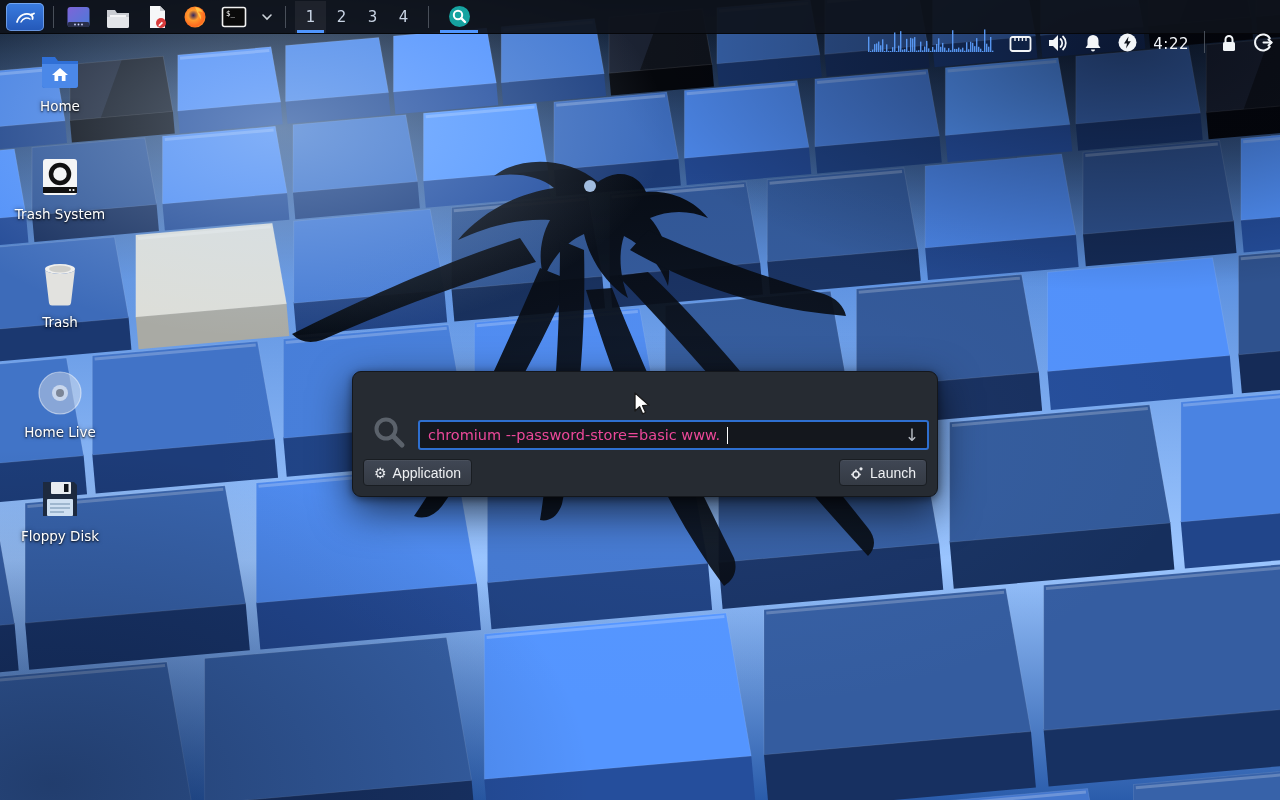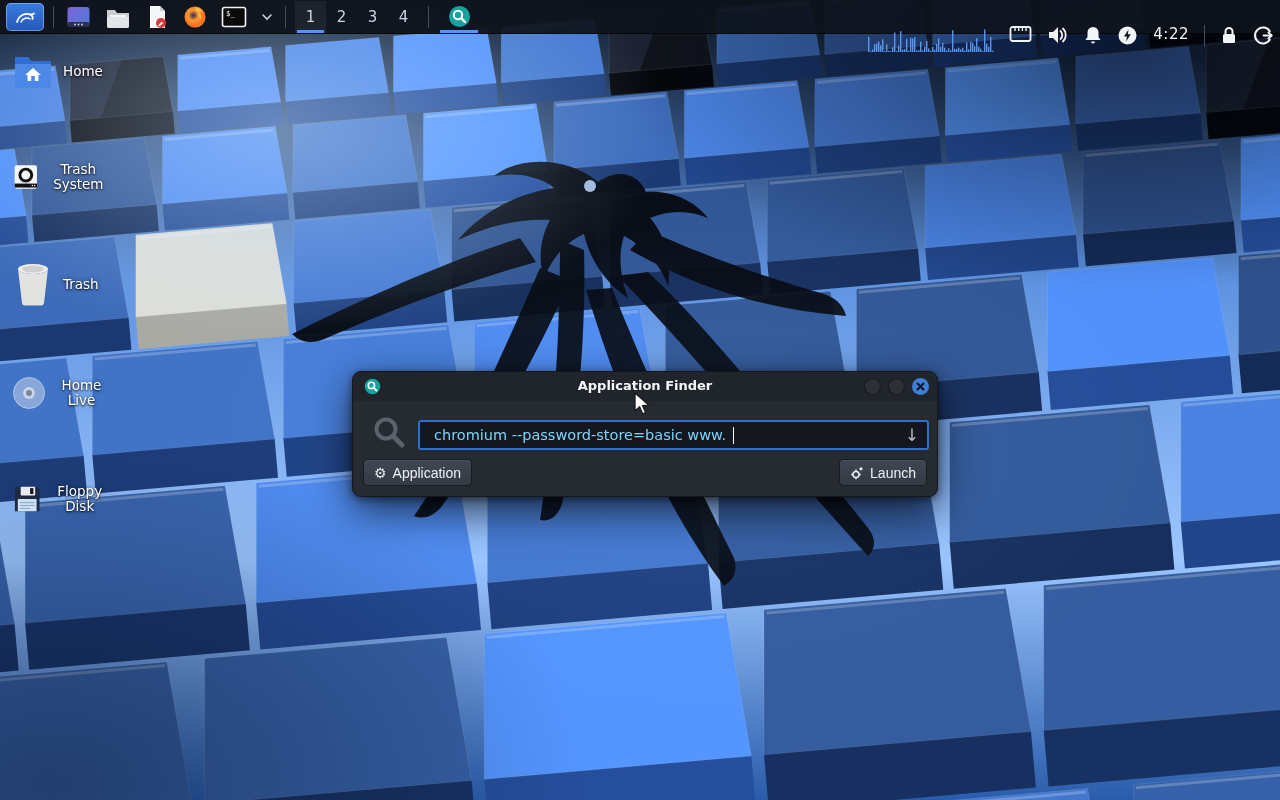--- a/index.html
+++ b/index.html
@@ -35,26 +35,26 @@
     box-shadow:inset 0 0 0 1px rgba(160,200,255,.55);}
   .launchers{display:flex;align-items:center;gap:8px;}
   .ws{display:flex;align-items:center;}
   .ws-cell{width:31px;height:32px;display:flex;align-items:center;justify-content:center;
     color:#c9d4e4;font-size:15px;position:relative;}
   .ws-cell.active{background:rgba(255,255,255,.06);}
   .ws-cell.active::after,#finder-btn.active::after{
     content:"";position:absolute;left:2px;right:2px;bottom:0;height:3px;
     background:var(--underline,#4f96ff);}
   #finder-btn{width:36px;height:32px;}
-  .p-right{margin-left:auto;display:flex;align-items:flex-start;gap:15px;margin-top:45px;}
+  .p-right{margin-left:auto;display:flex;align-items:flex-end;gap:15px;margin-top:45px;}
   #clock{color:#f2f5f9;font-size:15px;letter-spacing:.5px;}
   #activity-graph{display:block;}
   
   .desk-icons{position:absolute;left:12px;top:50px;z-index:5;width:96px;}
-  .desk-item{position:absolute;left:0;width:96px;display:flex;
+  .desk-item{position:absolute;left:0;width:96px;display:flex;flex-direction:column;
     align-items:center;gap:9px;cursor:default;}
   .desk-item .lbl{color:#fff;font-size:13.5px;text-align:center;line-height:1.1;
     text-shadow:0 1px 2px rgba(0,0,0,.85),0 0 4px rgba(0,0,0,.5);}
   
   #dialog{
     position:absolute;left:352px;top:371px;width:586px;height:126px;z-index:20;
     background:var(--dialog-bg,#262b32);border-radius:9px;
     box-shadow:0 14px 40px rgba(0,0,0,.65),0 2px 8px rgba(0,0,0,.5);
     border:1px solid #14171c;box-sizing:border-box;
   }
@@ -66,21 +66,21 @@
   .winbtns{position:absolute;right:8px;top:6px;display:flex;gap:7px;}
   .winbtn{width:17px;height:17px;border-radius:50%;background:#2b3038;
     box-shadow:inset 0 0 0 1px #171b20;display:flex;align-items:center;justify-content:center;}
   .winbtn.close{background:var(--close,#3d7fd9);box-shadow:none;}
   #big-mag{position:absolute;left:19px;top:43px;}
   #entry{
     position:absolute;left:65px;top:48px;width:511px;height:30px;box-sizing:border-box;
     background:var(--input-bg,#14171d);border:2px solid var(--input-border,#2e6fd0);
     border-radius:3px;display:flex;align-items:center;padding:0 8px;gap:6px;
   }
-  #entry .txt{color:#7dd3fc;font-size:14.5px;white-space:pre;margin-left:6px;}
+  #entry .txt{color:#ec4899;font-size:14.5px;white-space:pre;}
   .caret{display:inline-block;width:1px;height:17px;background:#fff;margin-left:1px;}
   #entry .arrow{margin-left:auto;color:#b7bcc3;font-size:17px;line-height:1;}
   .btn-row{position:absolute;left:10px;right:10px;bottom:10px;height:27px;
     display:flex;justify-content:space-between;}
   .af-btn{height:27px;display:flex;align-items:center;gap:6px;padding:0 10px;
     background:linear-gradient(180deg,#404754,#343a44);
     border:1px solid #191d22;border-radius:4px;color:#eef0f3;font-size:14px;
     box-shadow:inset 0 1px 0 rgba(255,255,255,.05);}
   .af-btn .g{font-size:14px;line-height:1;color:#e8eaee;}
   
@@ -531,37 +531,20 @@
       <rect x="8" y="21" width="26" height="17" rx="1" fill="#cfe0f2"></rect>
       <line x1="11" y1="26" x2="31" y2="26" stroke="#8aa5c0" stroke-width="1.4"></line>
       <line x1="11" y1="30" x2="31" y2="30" stroke="#8aa5c0" stroke-width="1.4"></line>
       <line x1="11" y1="34" x2="25" y2="34" stroke="#8aa5c0" stroke-width="1.4"></line>
     </svg>
     <span class="lbl">Floppy Disk</span>
   </div>
 </div>
 
 <div id="dialog">
-  <div id="titlebar">
-    <svg id="titlebar-icon" width="17" height="17" viewBox="0 0 23 23">
-      <circle cx="11.5" cy="11.5" r="10.5" fill="#16a3a0"></circle>
-      <circle cx="10" cy="10" r="4.2" fill="none" stroke="#fff" stroke-width="2.2"></circle>
-      <line x1="13.2" y1="13.2" x2="17" y2="17" stroke="#fff" stroke-width="2.6" stroke-linecap="round"></line>
-    </svg>
-    <div id="dlg-title">Application Finder</div>
-    <div class="winbtns">
-      <div class="winbtn"></div>
-      <div class="winbtn"></div>
-      <div class="winbtn close">
-        <svg width="9" height="9" viewBox="0 0 9 9">
-          <path d="M1.5,1.5 l6,6 M7.5,1.5 l-6,6" stroke="#10151c" stroke-width="2" stroke-linecap="round"></path>
-        </svg>
-      </div>
-    </div>
-  </div>
 
   <svg id="big-mag" width="35" height="35" viewBox="0 0 35 35">
     <circle cx="14" cy="14" r="9.5" fill="none" stroke="#5b626b" stroke-width="4"></circle>
     <line x1="21.5" y1="21.5" x2="30" y2="30" stroke="#5b626b" stroke-width="5" stroke-linecap="round"></line>
   </svg>
 
   <div id="entry">
     <span class="txt">chromium --password-store=basic www.</span>
       <span class="caret"></span>
     <span class="arrow">↓</span>

